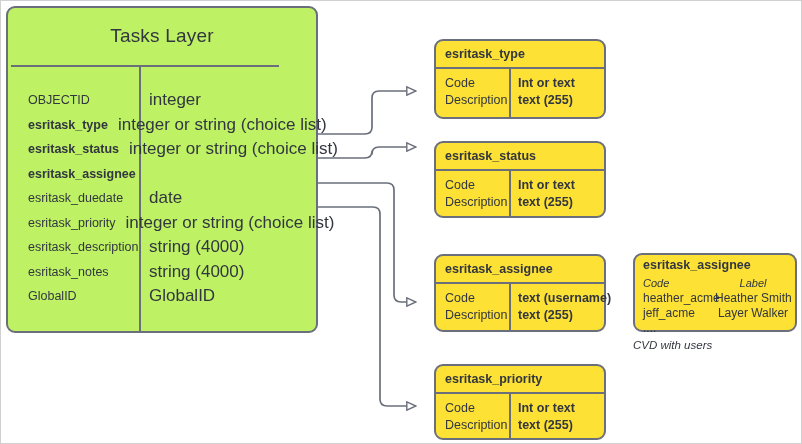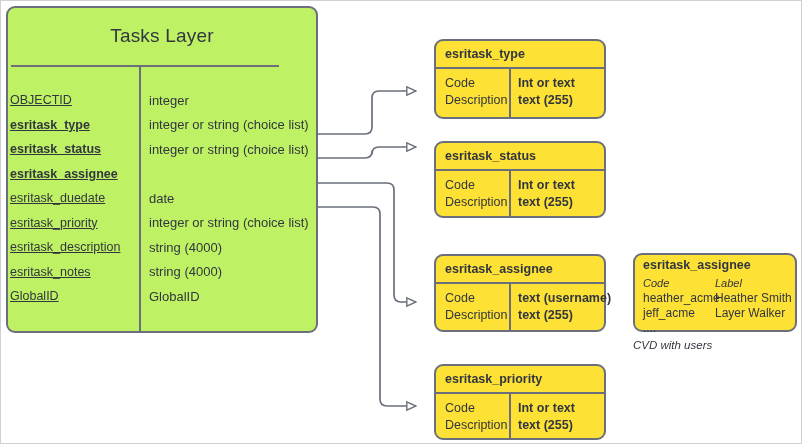--- a/index.html
+++ b/index.html
@@ -77,34 +77,33 @@
     right: 0;
   }
   .field-row {
     display: flex;
     height: 24.5px;
     align-items: center;
   }
   .field-name {
     width: 131px;
     box-sizing: border-box;
-    padding-left: 2px;
+    padding-left: 20px;
     font-size: 12.5px;
     color: #32363f;
     white-space: nowrap;
-    text-decoration: underline;
   }
   .field-name.req {
     font-weight: bold;
   }
   .field-type {
     flex: 1;
     box-sizing: border-box;
     padding-left: 10px;
-    font-size: 13px;
+    font-size: 17px;
     color: #32363f;
     white-space: nowrap;
   }
 
   
   .domain-box {
     position: absolute;
     background: #fde134;
     border: 2px solid #6a6f7b;
     border-radius: 9px;
@@ -185,21 +184,21 @@
     align-items: center;
     font-size: 12px;
     color: #32363f;
     white-space: nowrap;
   }
   .cvd-row.head {
     font-style: italic;
     font-size: 11px;
   }
   .cvd-c1 { width: 72px; }
-  .cvd-c2 { flex: 1; }
+  .cvd-c2 { flex: 1; text-align: center; }
   .cvd-caption {
     position: absolute;
     left: 632px;
     top: 338px;
     width: 164px;
     text-align: left;
     font-size: 11.5px;
     font-style: italic;
     color: #32363f;
   }

